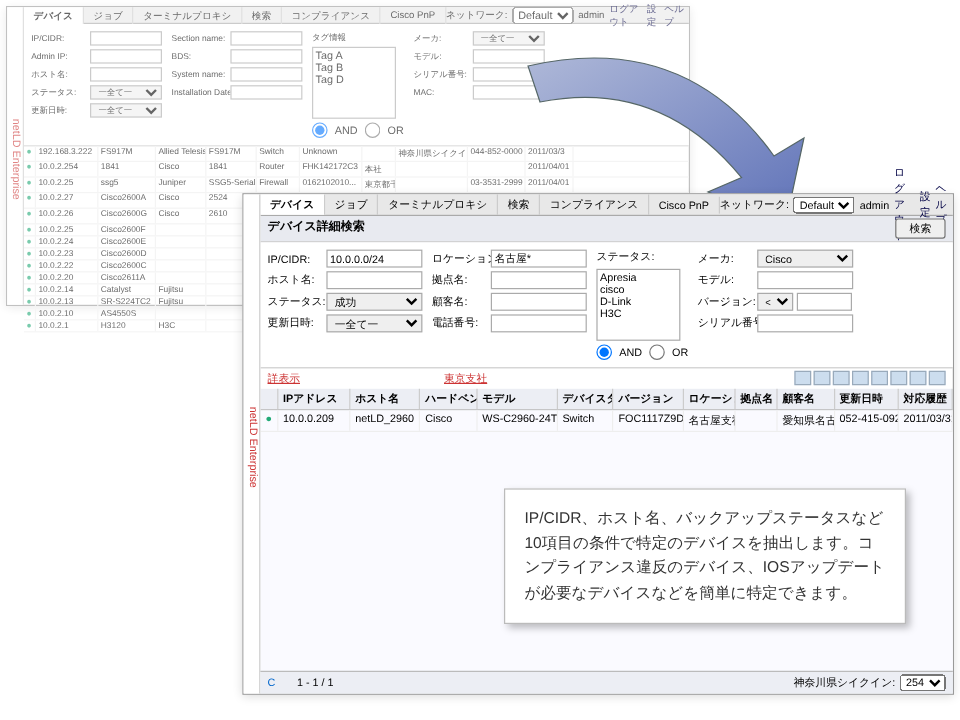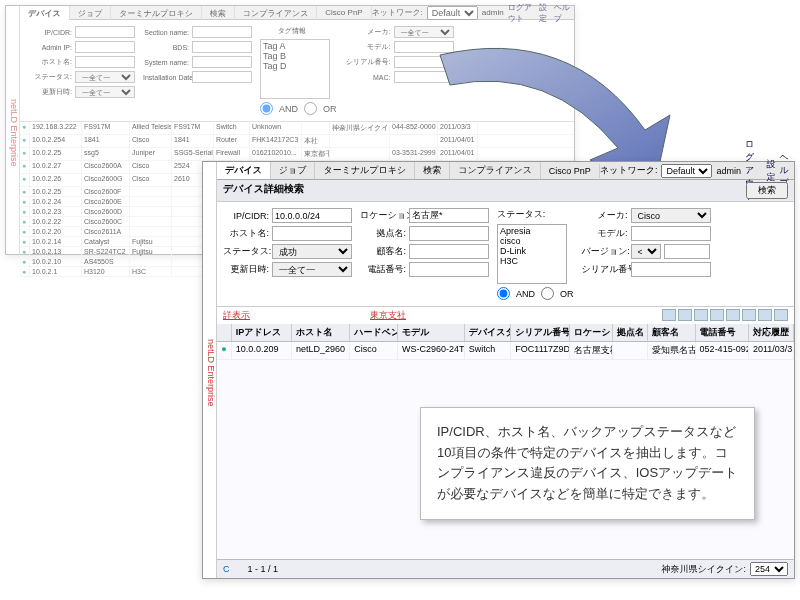--- a/index.html
+++ b/index.html
@@ -18,21 +18,21 @@
 .tabbar-right select { font-size: 9px; height: 14px; }
 .tabbar-right span { white-space: nowrap; }
 .tabbar-right a { color: #004; cursor: pointer; }
 
 .section-title { background: #e8eaf0; padding: 2px 6px; font-size: 10px; font-weight: bold; border-bottom: 1px solid #ccc; margin-left: 14px; display: flex; }
 .section-title button { margin-left: auto; font-size: 9px; padding: 0 10px; }
 
 .search-form { margin-left: 14px; padding: 6px; background: #fff; border-bottom: 1px solid #ccc; display: flex; gap: 8px; font-size: 9px; }
 .form-col { display: flex; flex-direction: column; gap: 3px; }
 .form-row { display: flex; align-items: center; gap: 3px; }
-.form-row label { width: 46px; text-align: right; white-space: nowrap; }
+.form-row label { width: 46px; text-align: left; white-space: nowrap; }
 .form-row input[type=text], .form-row select { width: 80px; height: 15px; font-size: 9px; border: 1px solid #aaa; padding: 0 2px; }
 .form-row select.wide { width: 80px; }
 .tagbox { border: 1px solid #aaa; width: 70px; height: 60px; overflow-y: scroll; font-size: 9px; padding: 1px; }
 .tagbox div { padding: 0 1px; }
 .radio-grp { display: flex; gap: 6px; align-items: center; font-size: 9px; }
 .form-links { margin-left: 14px; padding: 2px 6px; display: flex; font-size: 9px; color: #c33; }
 .form-links a { cursor: pointer; text-decoration: underline; }
 .form-links .r { margin-left: auto; display: flex; gap: 2px; }
 .form-links .ico { width: 14px; height: 12px; background: #cde; border: 1px solid #9ab; display: inline-block; }
 
@@ -464,25 +464,25 @@
       <span class="ico"></span>
     </div>
   </div>
   <div class="grid-head">
     <div style="width:16px"></div>
     <div class="c-ip">IPアドレス</div>
     <div class="c-host">ホスト名</div>
     <div class="c-vend">ハードベンダー</div>
     <div class="c-model">モデル</div>
     <div class="c-type">デバイスタイプ</div>
-    <div class="c-ser">シリアル番号</div>
+    <div class="c-ser">バージョン</div>
     <div class="c-loc">ロケーション</div>
     <div class="c-site">拠点名</div>
     <div class="c-cust">顧客名</div>
-    <div class="c-tel">電話番号</div>
+    <div class="c-tel">更新日時</div>
     <div class="c-date">対応履歴</div>
   </div>
   <div class="grid-body">
     <div class="grid-row">
       <div class="status-ico">●</div>
       <div class="c-ip">10.0.0.209</div>
       <div class="c-host">netLD_2960</div>
       <div class="c-vend">Cisco</div>
       <div class="c-model">WS-C2960-24T</div>
       <div class="c-type">Switch</div>

